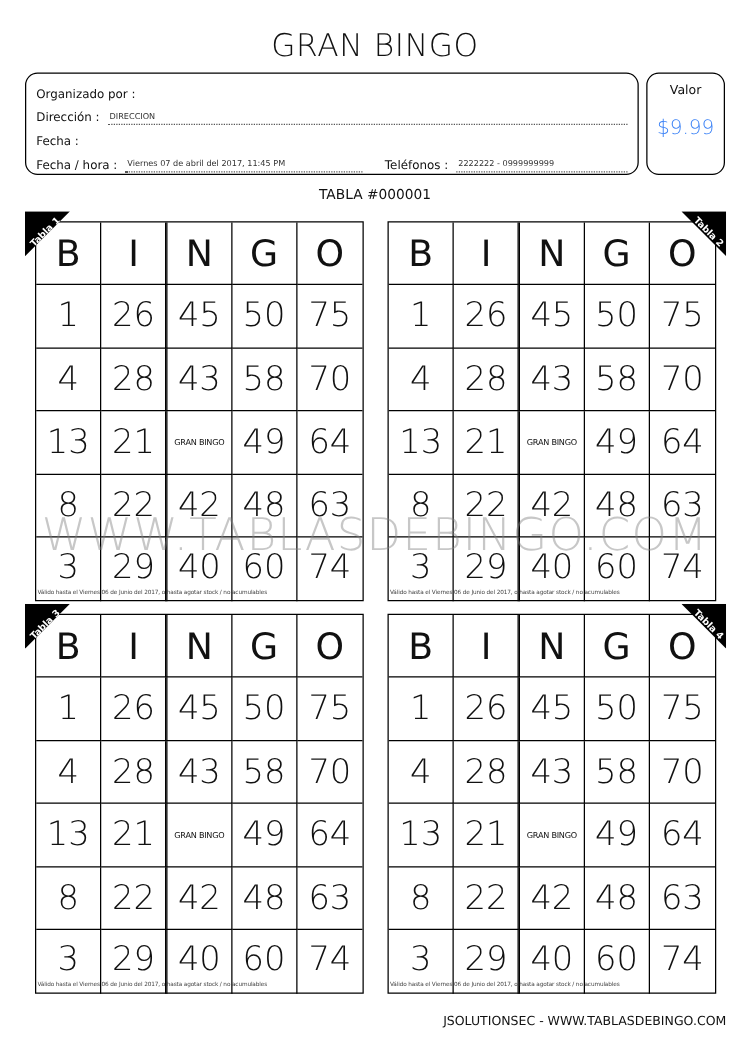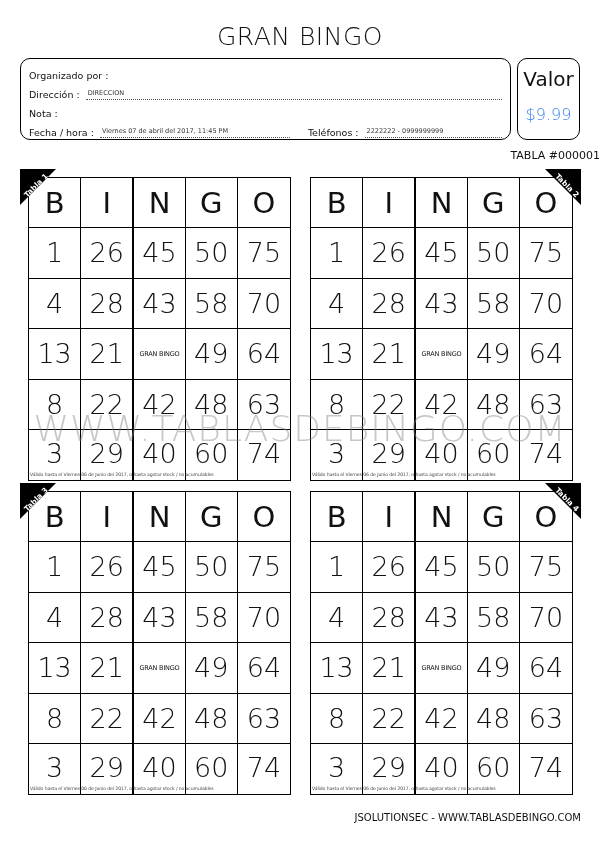--- a/index.html
+++ b/index.html
@@ -23,25 +23,25 @@
     flex: 1; border-bottom: 1px dotted #555; font-size: 6.5px; color: #333;
     padding-left: 2px; height: 12px; line-height: 10px; white-space: nowrap; overflow: hidden;
   }
   .info-row.split .info-value.first { flex: 0 0 190px; }
   .info-row.split .info-label.second { margin-left: 18px; }
 
   .valor-box {
     position: absolute; left: 517px; top: 58px; width: 63px; height: 82px;
     border: 1px solid #000; border-radius: 10px; text-align: center;
   }
-  .valor-label { margin-top: 8px; font-size: 20px; color: #111; }
+  .valor-label { margin-top: 8px; font-size: 10px; color: #111; }
   .valor-price { margin-top: 14px; font-size: 16px; font-weight: 300; color: #3b82f6; }
 
   .tabla-number {
-    position: absolute; left: 0; top: 149px; width: 600px; text-align: right;
+    position: absolute; left: 0; top: 149px; width: 600px; text-align: center;
     font-size: 11px; color: #111;
   }
 
   .card { position: absolute; width: 263px; height: 304px; }
   .card-grid {
     position: absolute; left: 0; top: 0; width: 100%; height: 100%;
     border: 1.5px solid #000;
     display: grid;
     grid-template-columns: repeat(5, 1fr);
     grid-template-rows: 50px repeat(5, 50.6px);
@@ -94,21 +94,21 @@
 
 <div class="info-box">
   <div class="info-row">
     <span class="info-label">Organizado por :</span>
   </div>
   <div class="info-row">
     <span class="info-label">Dirección :</span>
     <span class="info-value">DIRECCION</span>
   </div>
   <div class="info-row">
-    <span class="info-label">Nota :</span>
+    <span class="info-label">Fecha :</span>
   </div>
   <div class="info-row split">
     <span class="info-label">Fecha / hora :</span>
     <span class="info-value first">Viernes 07 de abril del 2017, 11:45 PM</span>
     <span class="info-label second">Teléfonos :</span>
     <span class="info-value">2222222 - 0999999999</span>
   </div>
 </div>
 
 <div class="valor-box">

